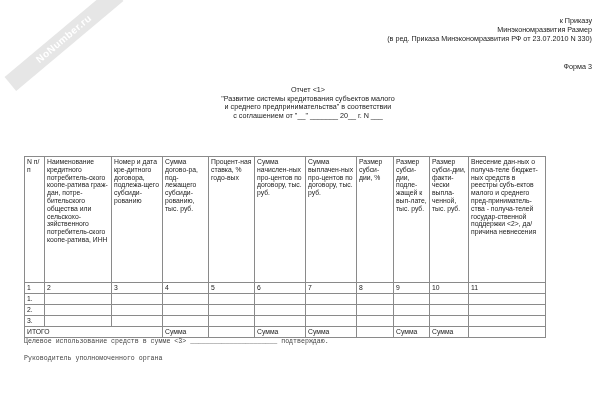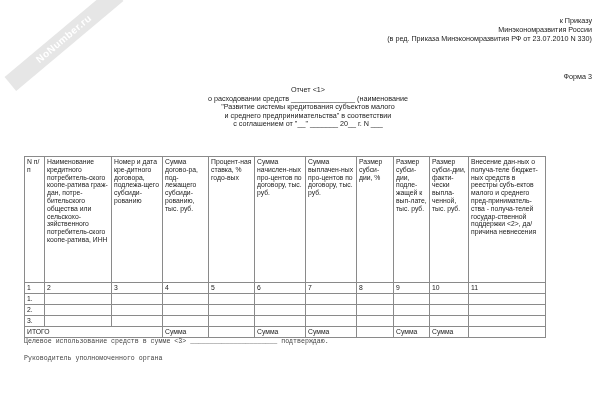--- a/index.html
+++ b/index.html
@@ -4,48 +4,47 @@
 <style>
   html, body { margin: 0; padding: 0; background: #ffffff; }
   body { width: 600px; height: 420px; position: relative; overflow: hidden;
          font-family: "Liberation Sans", sans-serif; color: #222; }
   .watermark { position: absolute; left: -6px; top: 30px; width: 140px; height: 18px;
                background: #e6e6e6; color: #ffffff; font-size: 10px; font-weight: bold;
                text-align: center; line-height: 18px; transform: rotate(-40deg);
                transform-origin: center; letter-spacing: 0.5px; }
   .appendix { position: absolute; right: 8px; top: 16px; text-align: right;
               font-size: 7.2px; line-height: 9px; color: #222; }
-  .form-no { position: absolute; right: 8px; top: 72px; font-size: 7.2px; color: #222; margin-left: 22px; }
+  .form-no { position: absolute; right: 8px; top: 62px; font-size: 7.2px; color: #222; margin-left: 22px; }
   .report-head { position: absolute; left: 158px; width: 300px; top: 86px;
                  text-align: center; font-size: 7.2px; line-height: 8.6px; color: #222; }
   table.report { position: absolute; left: 24px; top: 156px; border-collapse: collapse;
                  font-size: 6.8px; line-height: 7.8px; color: #222; table-layout: fixed; }
   table.report td { border: 1px solid #8a8a8a; padding: 1px 2px; vertical-align: top;
                     overflow: hidden; }
   table.report tr.num td { height: 8px; }
   table.report tr.data td { height: 8px; }
   table.report tr.total td { height: 8px; }
   .footer-line { position: absolute; left: 24px; font-family: "Liberation Mono", monospace;
                  font-size: 6.6px; color: #444; white-space: pre; }
 </style>
 </head>
 <body>
 
 <div class="watermark">NoNumber.ru</div>
 
 <div class="appendix">
   <div>к Приказу</div>
-  <div>Минэкономразвития России</div>
+  <div>Минэкономразвития Размер</div>
   <div>(в ред. Приказа Минэкономразвития РФ от 23.07.2010 N 330)</div>
 </div>
 <div class="form-no">Форма 3</div>
 
 <div class="report-head">
   <div>Отчет &lt;1&gt;</div>
-  <div>о расходовании средств ________________ (наименование</div>
   <div>"Развитие системы кредитования субъектов малого</div>
   <div>и среднего предпринимательства" в соответствии</div>
   <div>с соглашением от "__" _______ 20__ г. N ___</div>
 </div>
 
 <table class="report">
   <colgroup>
     <col style="width:20px">
       <col style="width:67px">
       <col style="width:51px">

